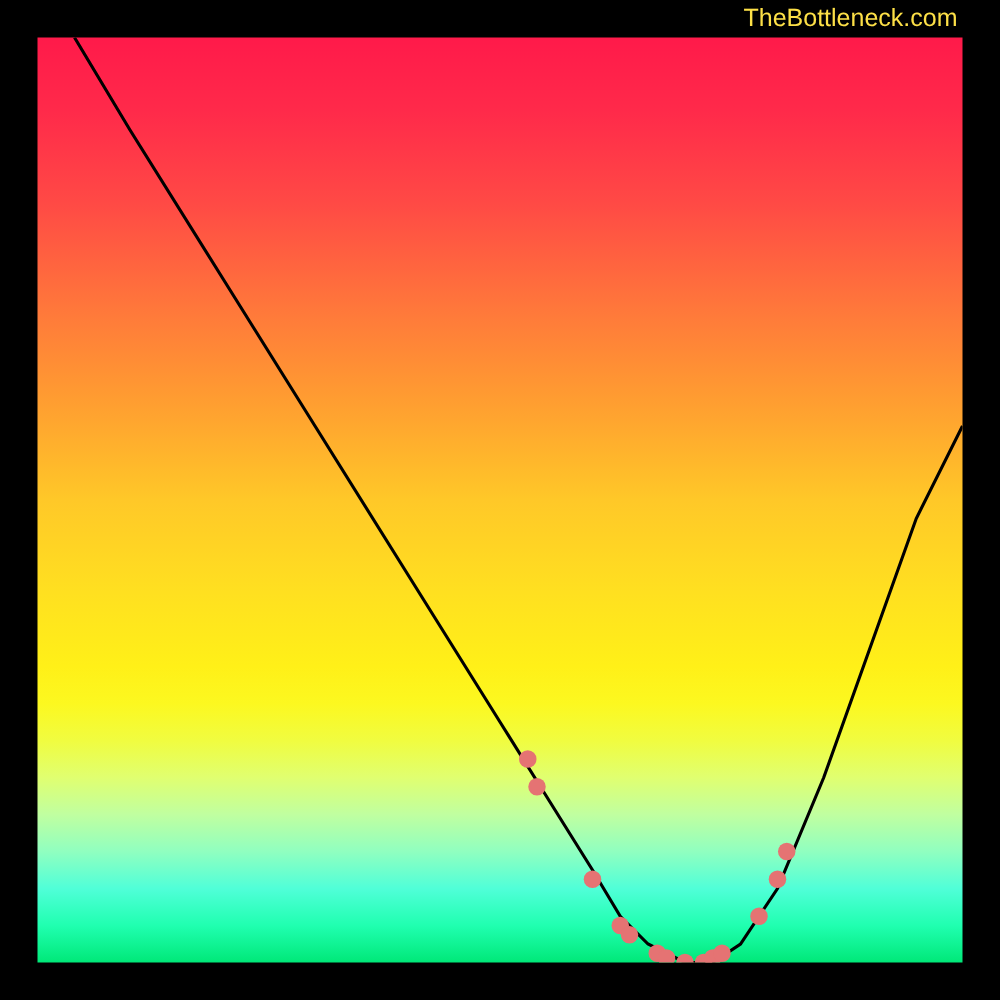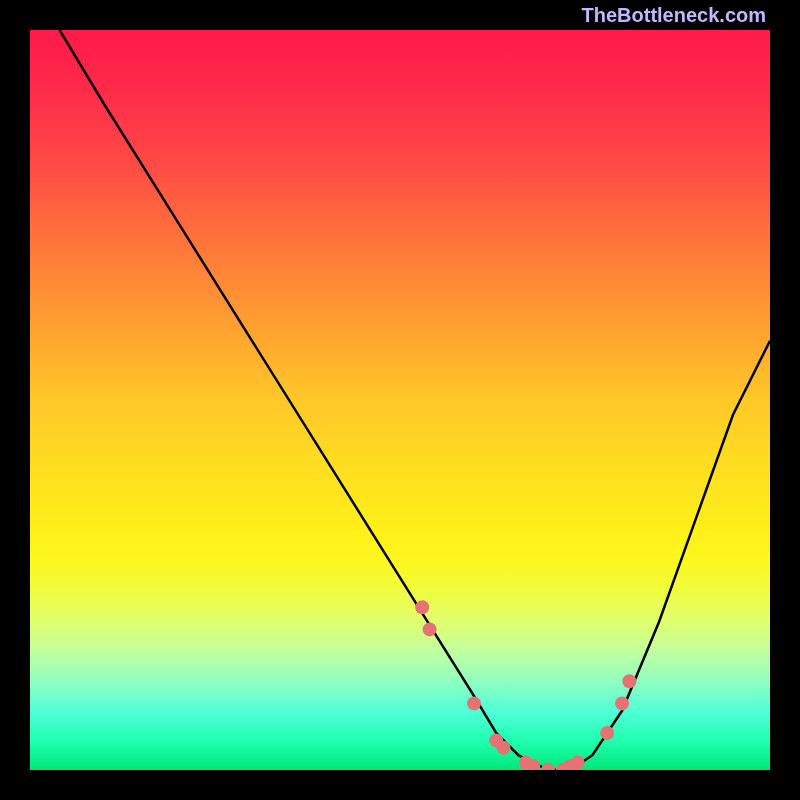--- a/index.html
+++ b/index.html
@@ -38,23 +38,23 @@
       #c0ffa0 84%,
       #90ffc0 88%,
       #50ffd8 92%,
       #20ffb0 96%,
       #00e878 100%);
   }
   .watermark {
     position: absolute;
     top: 4px;
     right: 34px;
-    color: #c4b5fd;
+    color: #fde047;
     font-size: 20px;
-    font-weight: bold;
+    font-weight: normal;
     z-index: 10;
   }
   svg.curve {
     position: absolute;
     left: 0;
     top: 0;
     width: 740px;
     height: 740px;
   }
 </style>

